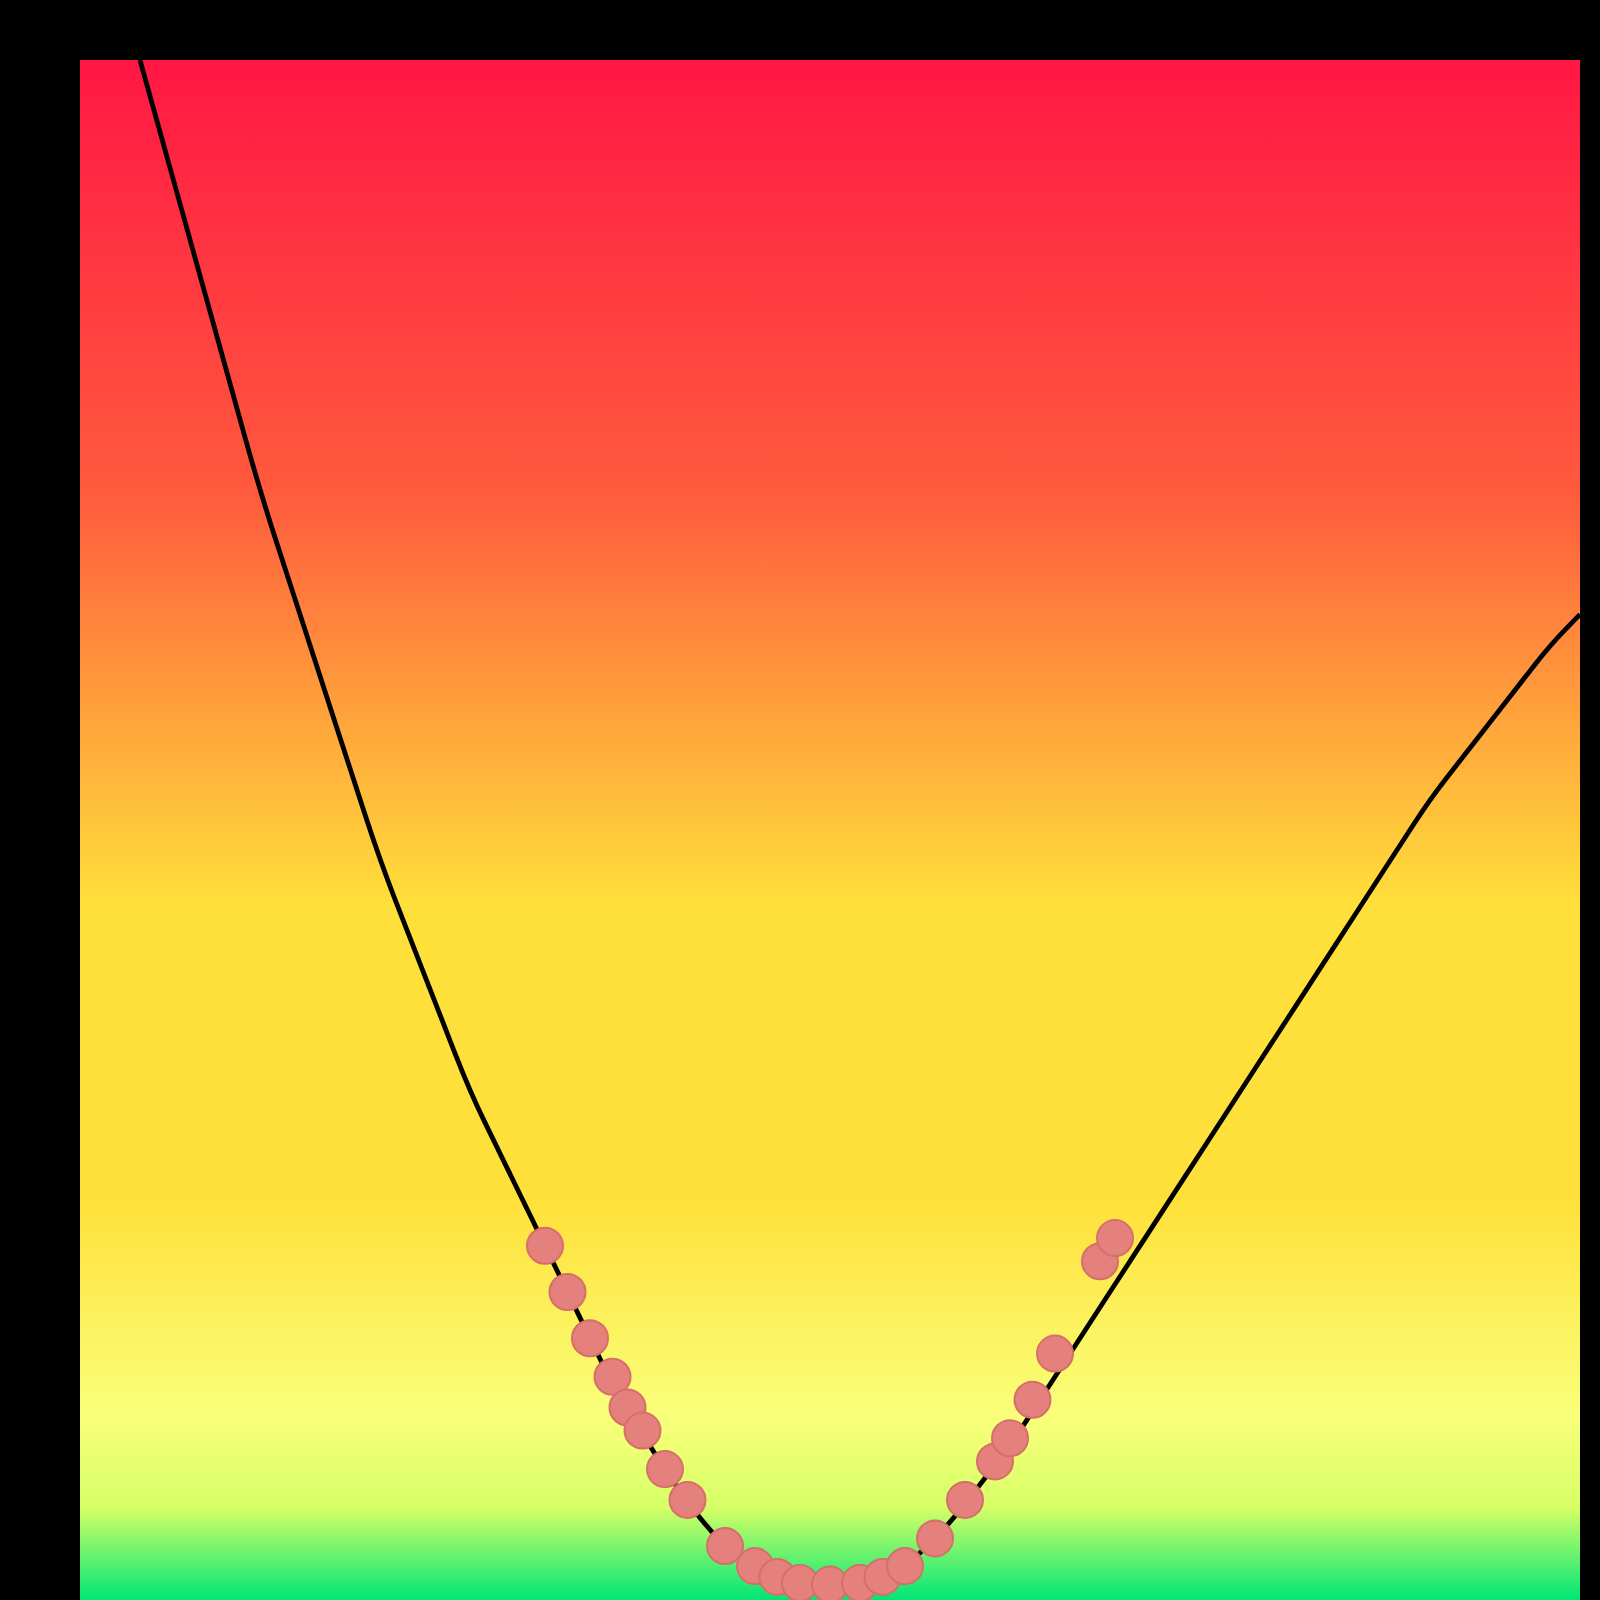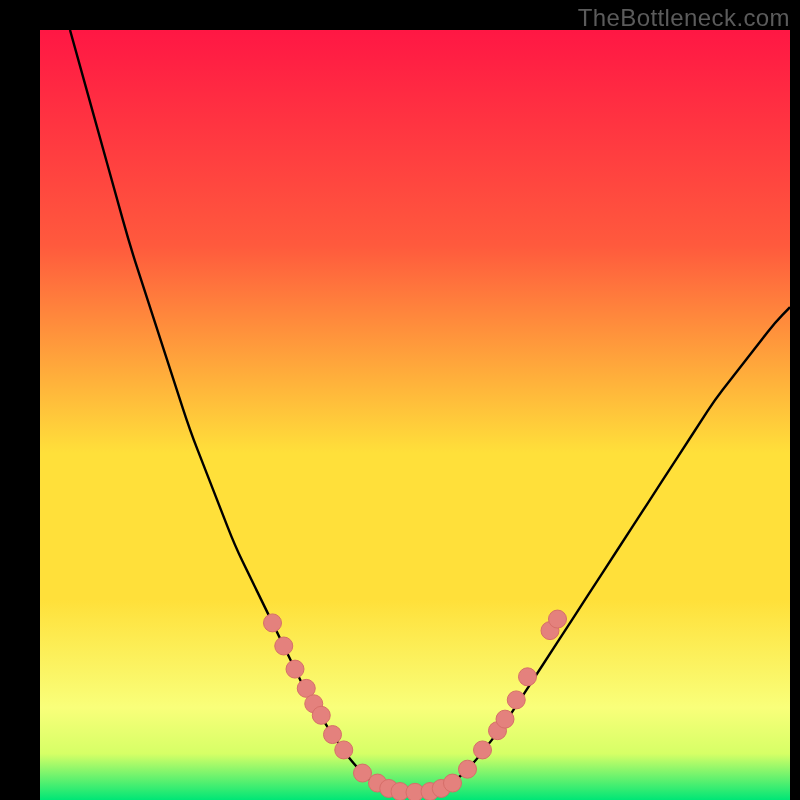--- a/index.html
+++ b/index.html
@@ -38,21 +38,20 @@
   .plot svg {
     display: block;
     width: 750px;
     height: 770px;
   }
 </style>
 </head>
 <body>
 
 <div class="frame">
-  <div class="watermark">TheBottleneck.com</div>
   <div class="plot">
     <svg id="chart-svg" viewBox="0 0 750 770" preserveAspectRatio="none">
       <defs>
         <linearGradient id="bg-grad" x1="0" y1="0" x2="0" y2="1">
           <stop id="g0" offset="0%" stop-color="#ff1744"></stop>
           <stop id="g1" offset="28%" stop-color="#ff5a3d"></stop>
           <stop id="g2" offset="55%" stop-color="#ffe03a"></stop>
           <stop id="g3" offset="74%" stop-color="#ffe03a"></stop>
           <stop id="g4" offset="88%" stop-color="#f9ff7a"></stop>
           <stop id="g5" offset="94%" stop-color="#d6ff66"></stop>

